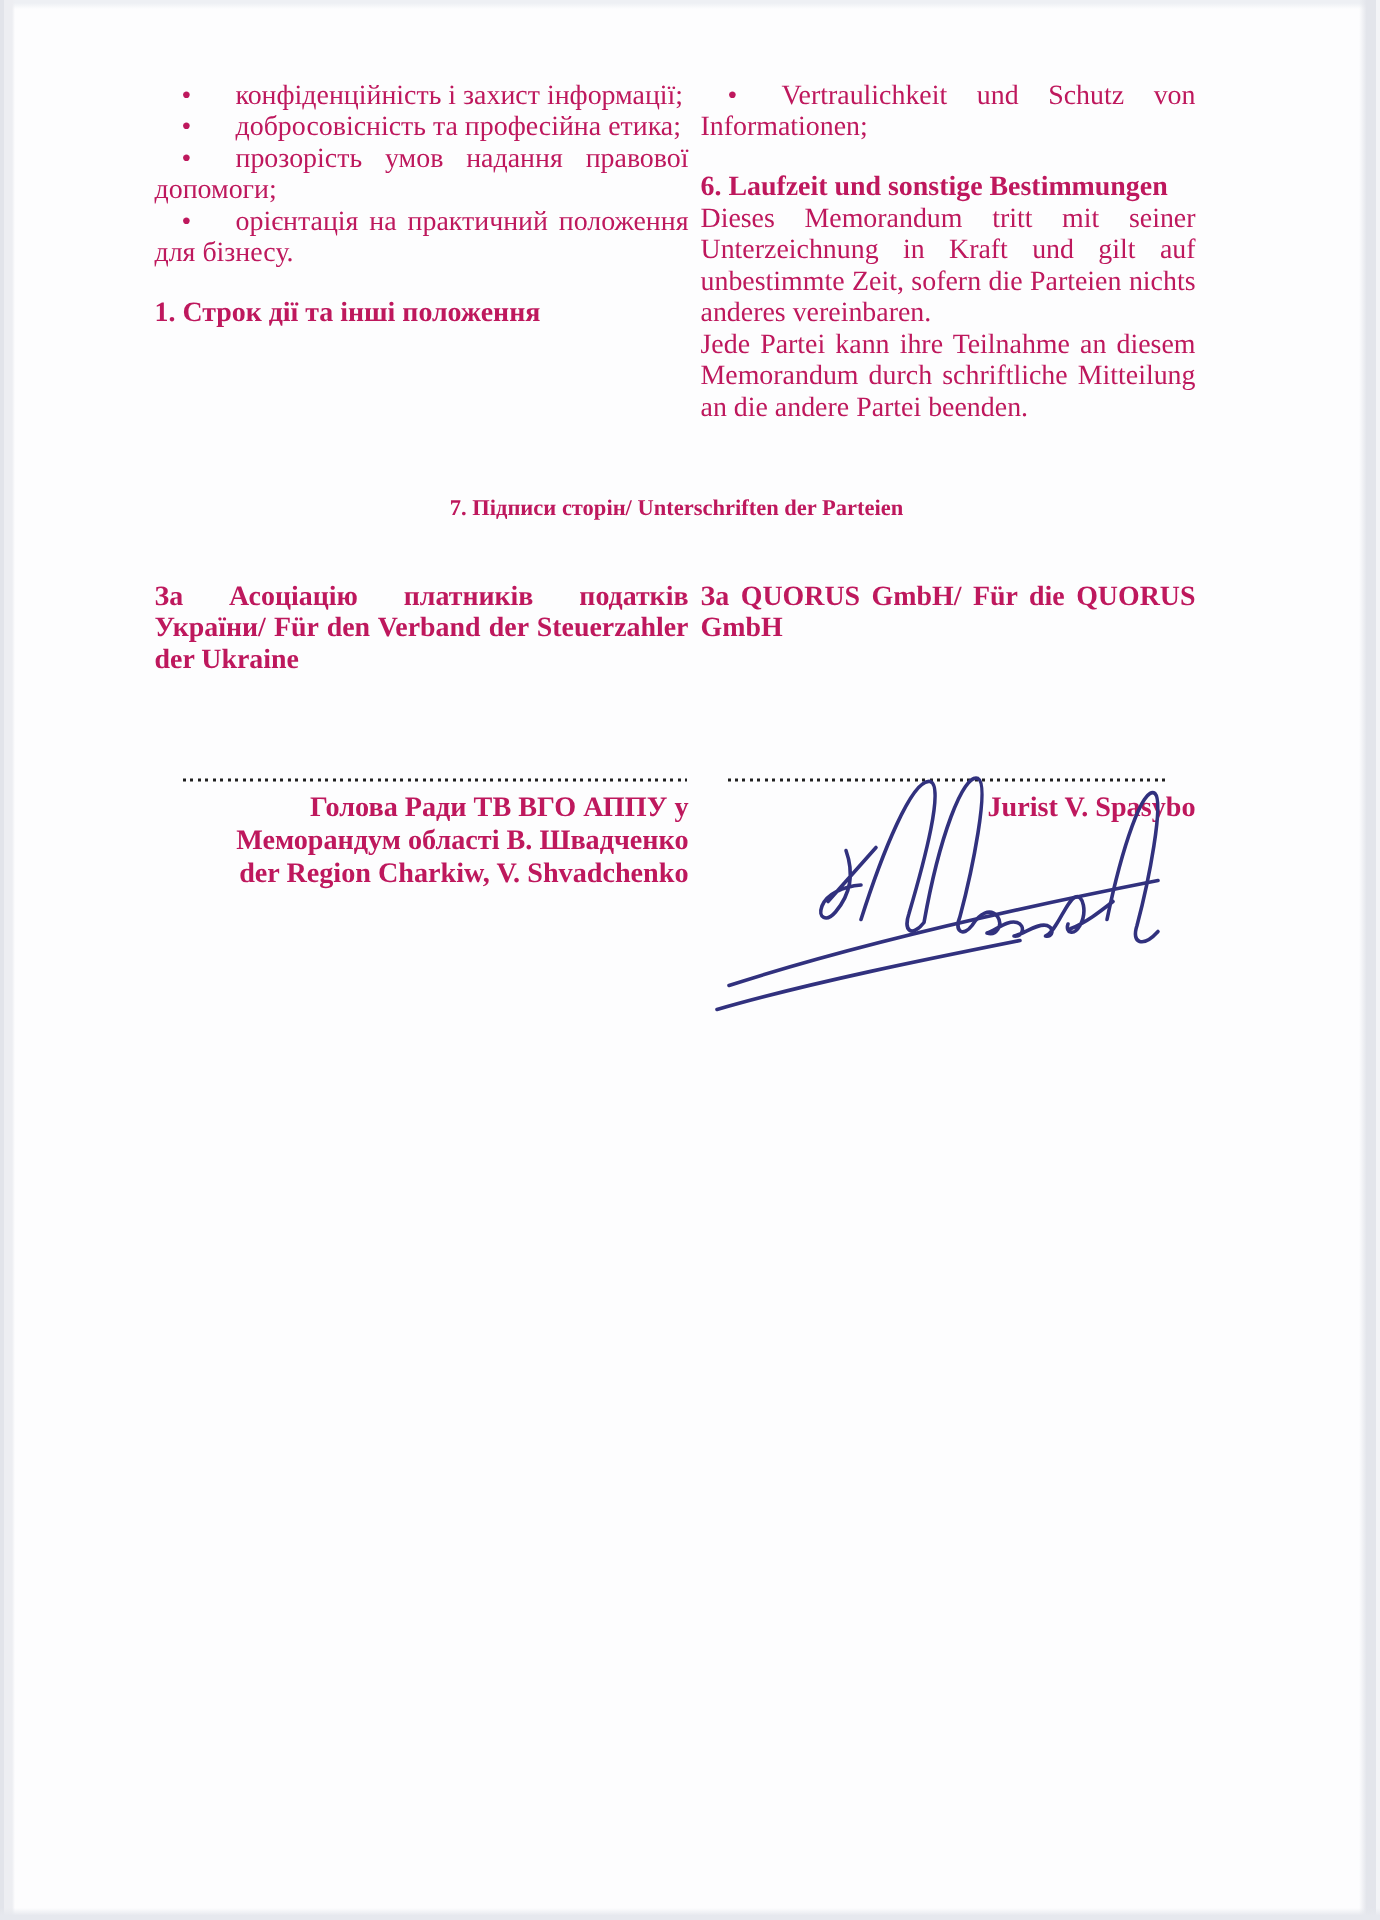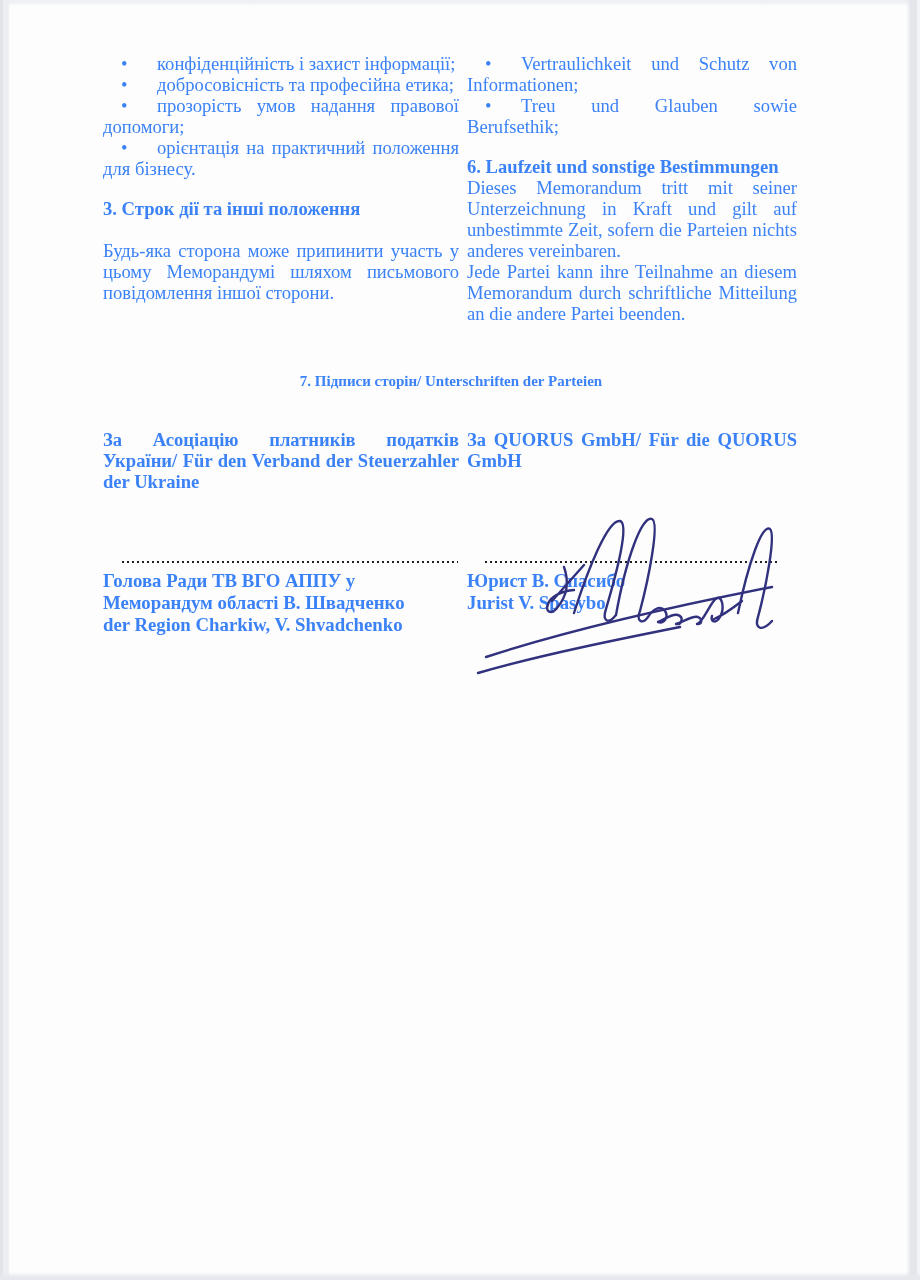--- a/index.html
+++ b/index.html
@@ -1,20 +1,20 @@
 <!DOCTYPE html>
 <html><head>
 <meta charset="utf-8">
 <style>
   html,body { margin:0; padding:0; background:#ffffff; }
   .page {
     position:relative; width:920px; height:1280px;
     background:#fdfdfe; overflow:hidden;
     font-family:"Liberation Serif", serif;
-    color:#3b82f6;
+    color:#be185d;
   }
   
   .edge-left   { position:absolute; left:0; top:0; width:10px; height:100%;
                  background:linear-gradient(90deg,#e2e4ea 0 3px,#edeef2 3px 8px,rgba(255,255,255,0) 10px); }
   .edge-right  { position:absolute; right:0; top:0; width:14px; height:100%;
                  background:linear-gradient(270deg,#f3f4f7 0 3px,#e3e5eb 3px 9px,rgba(255,255,255,0) 14px); }
   .edge-top    { position:absolute; left:0; top:0; width:100%; height:6px;
                  background:linear-gradient(180deg,#eef0f4 0 2px,rgba(255,255,255,0) 6px); }
   .edge-bottom { position:absolute; left:0; bottom:0; width:100%; height:8px;
                  background:linear-gradient(0deg,#e6e8ee 0 3px,rgba(255,255,255,0) 8px); }
@@ -37,21 +37,21 @@
 
   .line-row { display:grid; grid-template-columns:356px 330px; column-gap:8px; margin-top:50px; }
   .dotted {
     height:3px; margin-top:18px;
     background:repeating-linear-gradient(90deg,#1f1f1f 0 2px, rgba(0,0,0,0) 2px 5px);
     background-size:100% 2.4px; background-repeat:no-repeat; background-position:bottom;
   }
   .dotted.left  { margin-left:19px; width:336px; }
   .dotted.right { margin-left:18px; width:294px; }
   .names { margin-top:7px; text-align:center; font-weight:bold; }
-  .names p { text-align:left; line-height:22px; font-size:18.8px; }
+  .names p { text-align:right; line-height:22px; font-size:18.8px; }
 
   .signature-svg { position:absolute; left:470px; top:505px; width:310px; height:180px; }
 </style>
 </head>
 <body>
 
 <div class="page">
   <div class="edge-top"></div>
   <div class="edge-left"></div>
   <div class="edge-right"></div>
@@ -61,28 +61,26 @@
 
     <div class="cols">
 
       <div>
         <div>
           <p class="bullet-item"><span class="dot">•</span><span>конфіденційність і захист інформації;</span></p>
           <p class="bullet-item"><span class="dot">•</span><span>добросовісність та професійна етика;</span></p>
           <p class="bullet-item"><span class="dot">•</span><span>прозорість умов надання правової допомоги;</span></p>
           <p class="bullet-item"><span class="dot">•</span><span>орієнтація на практичний положення для бізнесу.</span></p>
         </div>
-        <p class="sec-head">3. Строк дії та інші положення</p>
-        <p class="gap-para">Будь-яка сторона може припинити участь у цьому Меморандумі шляхом письмового повідомлення іншої сторони.</p>
+        <p class="sec-head">1. Строк дії та інші положення</p>
       </div>
 
       <div>
         <div>
           <p class="bullet-item"><span class="dot">•</span><span>Vertraulichkeit und Schutz von Informationen;</span></p>
-          <p class="bullet-item"><span class="dot">•</span><span>Treu und Glauben sowie Berufsethik;</span></p>
         </div>
         <p class="sec-head">6. Laufzeit und sonstige Bestimmungen</p>
         <p class="para">Dieses Memorandum tritt mit seiner Unterzeichnung in Kraft und gilt auf unbestimmte Zeit, sofern die Parteien nichts anderes vereinbaren.</p>
         <p class="para">Jede Partei kann ihre Teilnahme an diesem Memorandum durch schriftliche Mitteilung an die andere Partei beenden.</p>
       </div>
     </div>
 
     <p class="center-head">7. Підписи сторін/ Unterschriften der Parteien</p>
 
     <div class="sign-row">
@@ -95,21 +93,20 @@
         <div class="dotted left"></div>
         <div class="names">
           <p>Голова Ради ТВ ВГО АППУ у</p>
           <p>Меморандум області В. Швадченко</p>
           <p>der Region Charkiw, V. Shvadchenko</p>
         </div>
       </div>
       <div>
         <div class="dotted right"></div>
         <div class="names">
-          <p>Юрист В. Спасибо</p>
           <p>Jurist V. Spasybo</p>
         </div>
       </div>
     </div>
   </div>
 
   <svg class="signature-svg" viewBox="0 0 310 180">
     <g fill="none" stroke="#31317e" stroke-width="2.4" stroke-linecap="round" stroke-linejoin="round">
       <path d="M 82 96 L 114 60 M 94 62 C 99 76, 98 90, 87 103 C 81 110, 75 107, 78 99 C 81 91, 92 86, 104 85"></path>
       <path d="M 104 108

